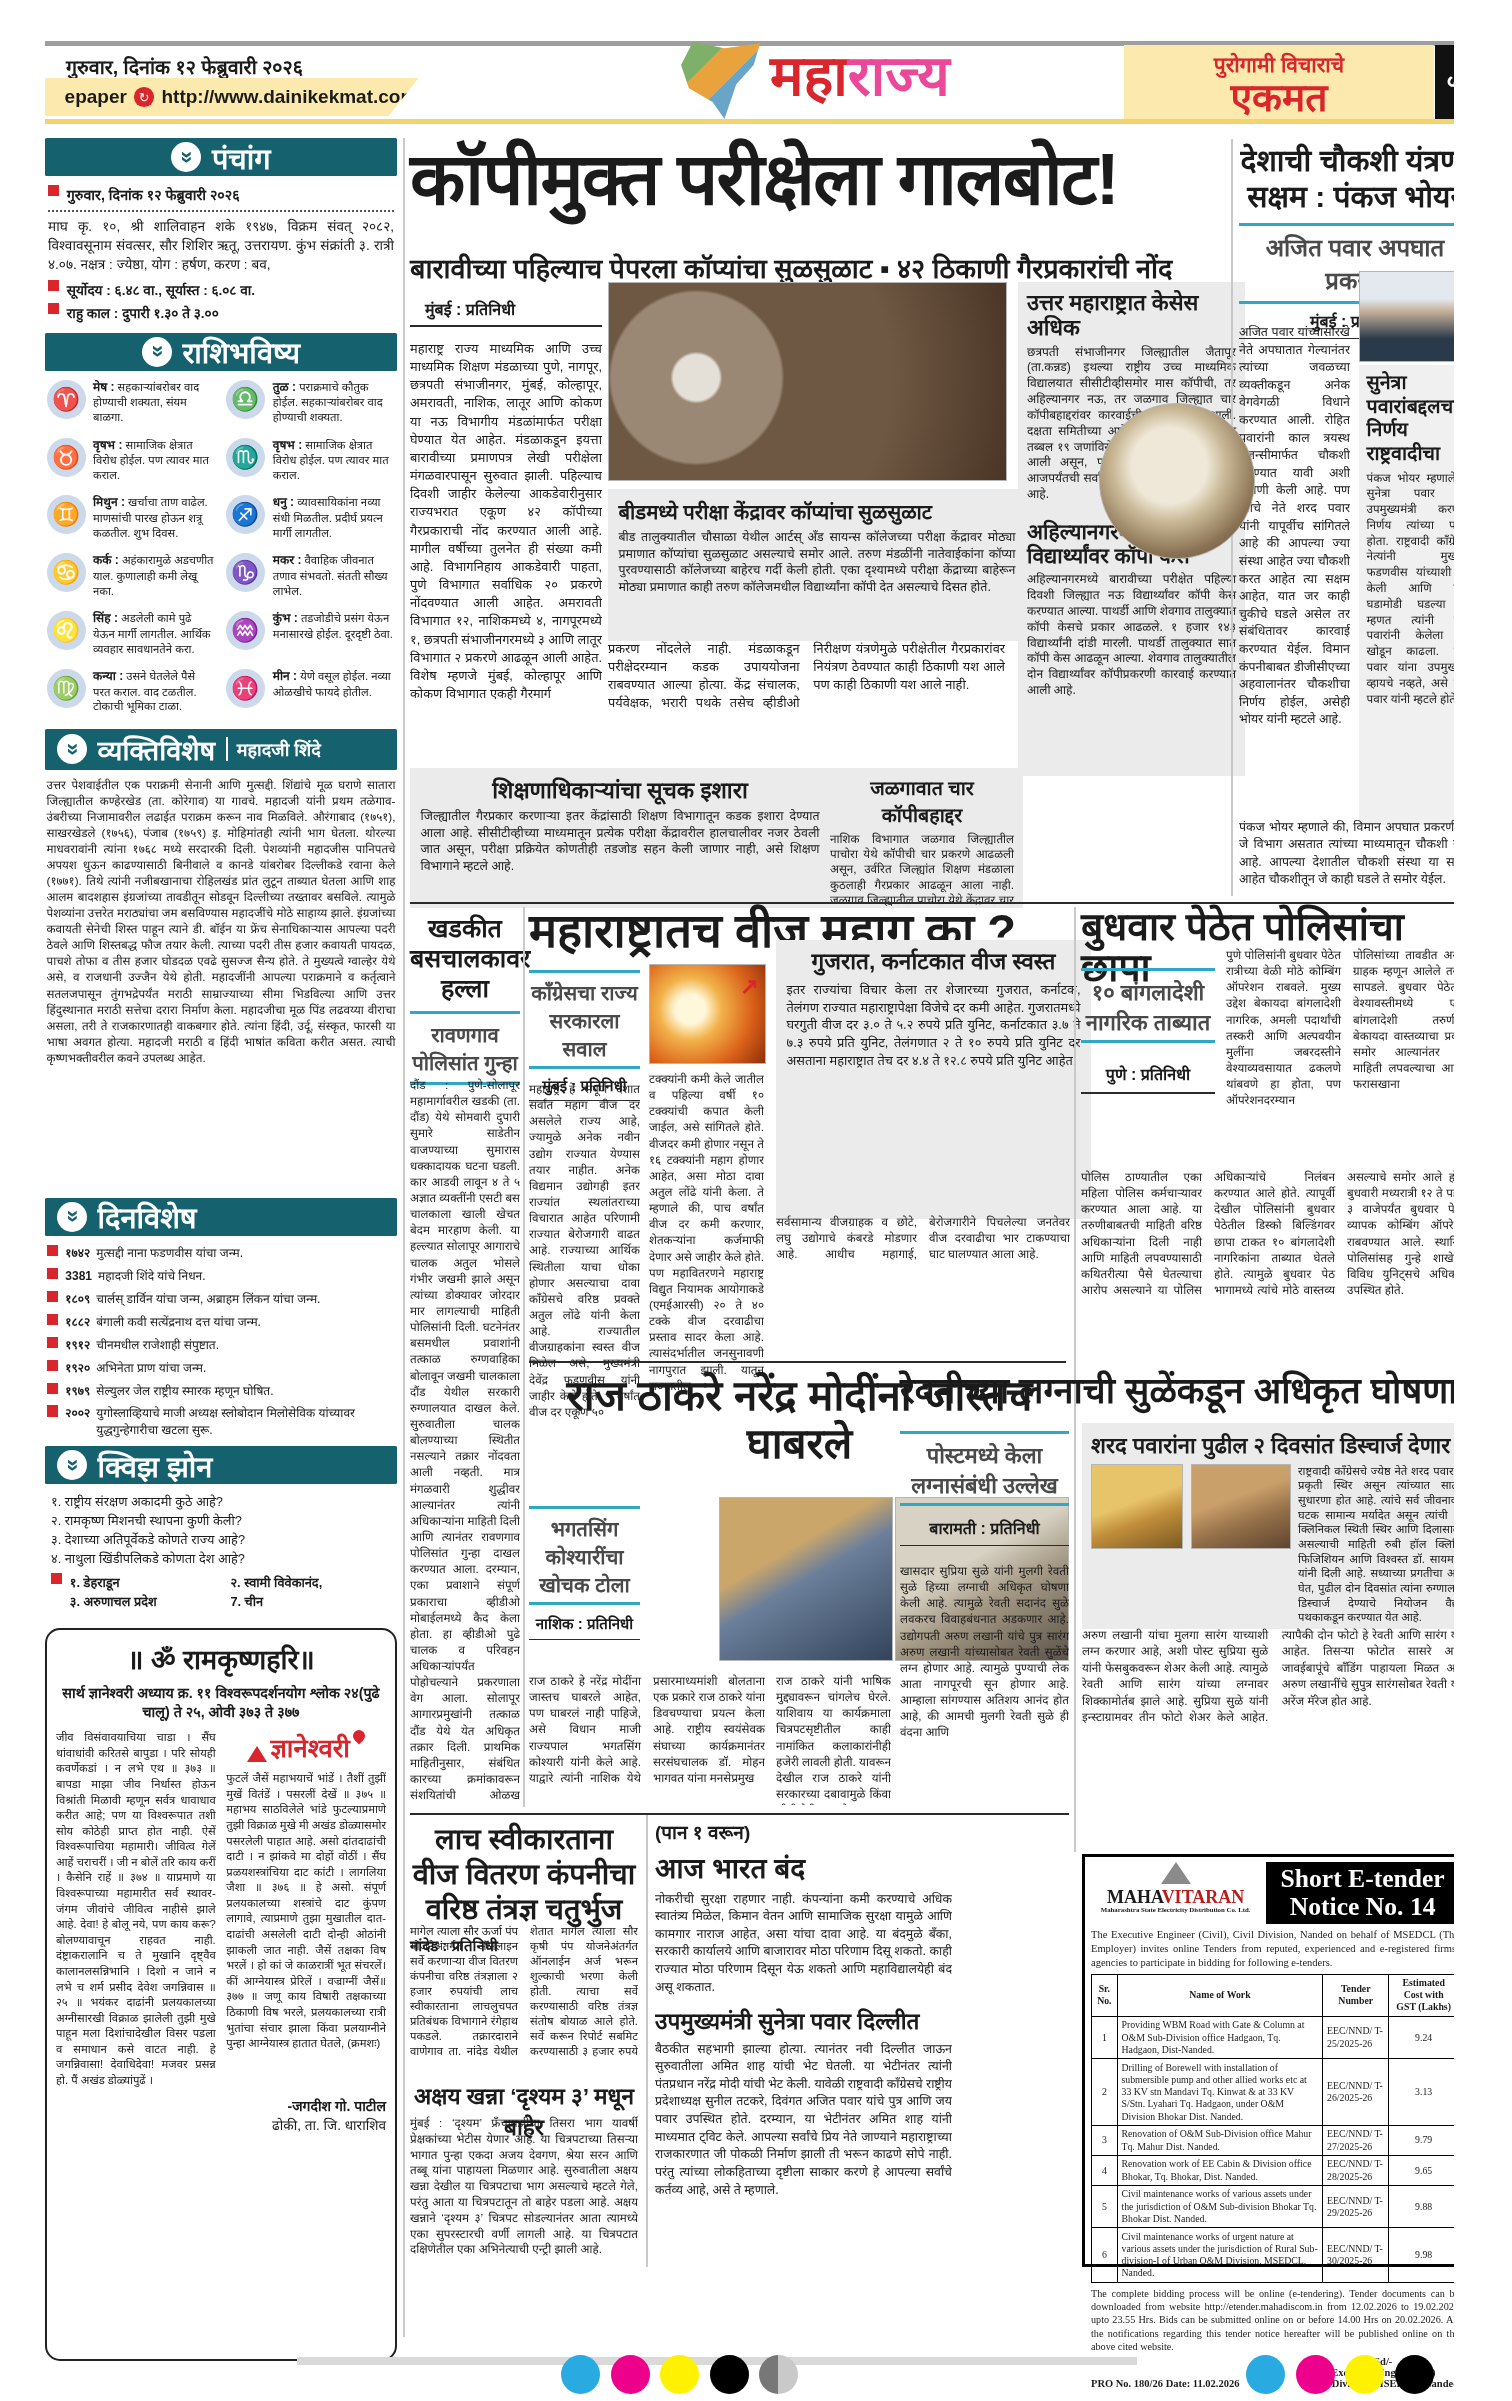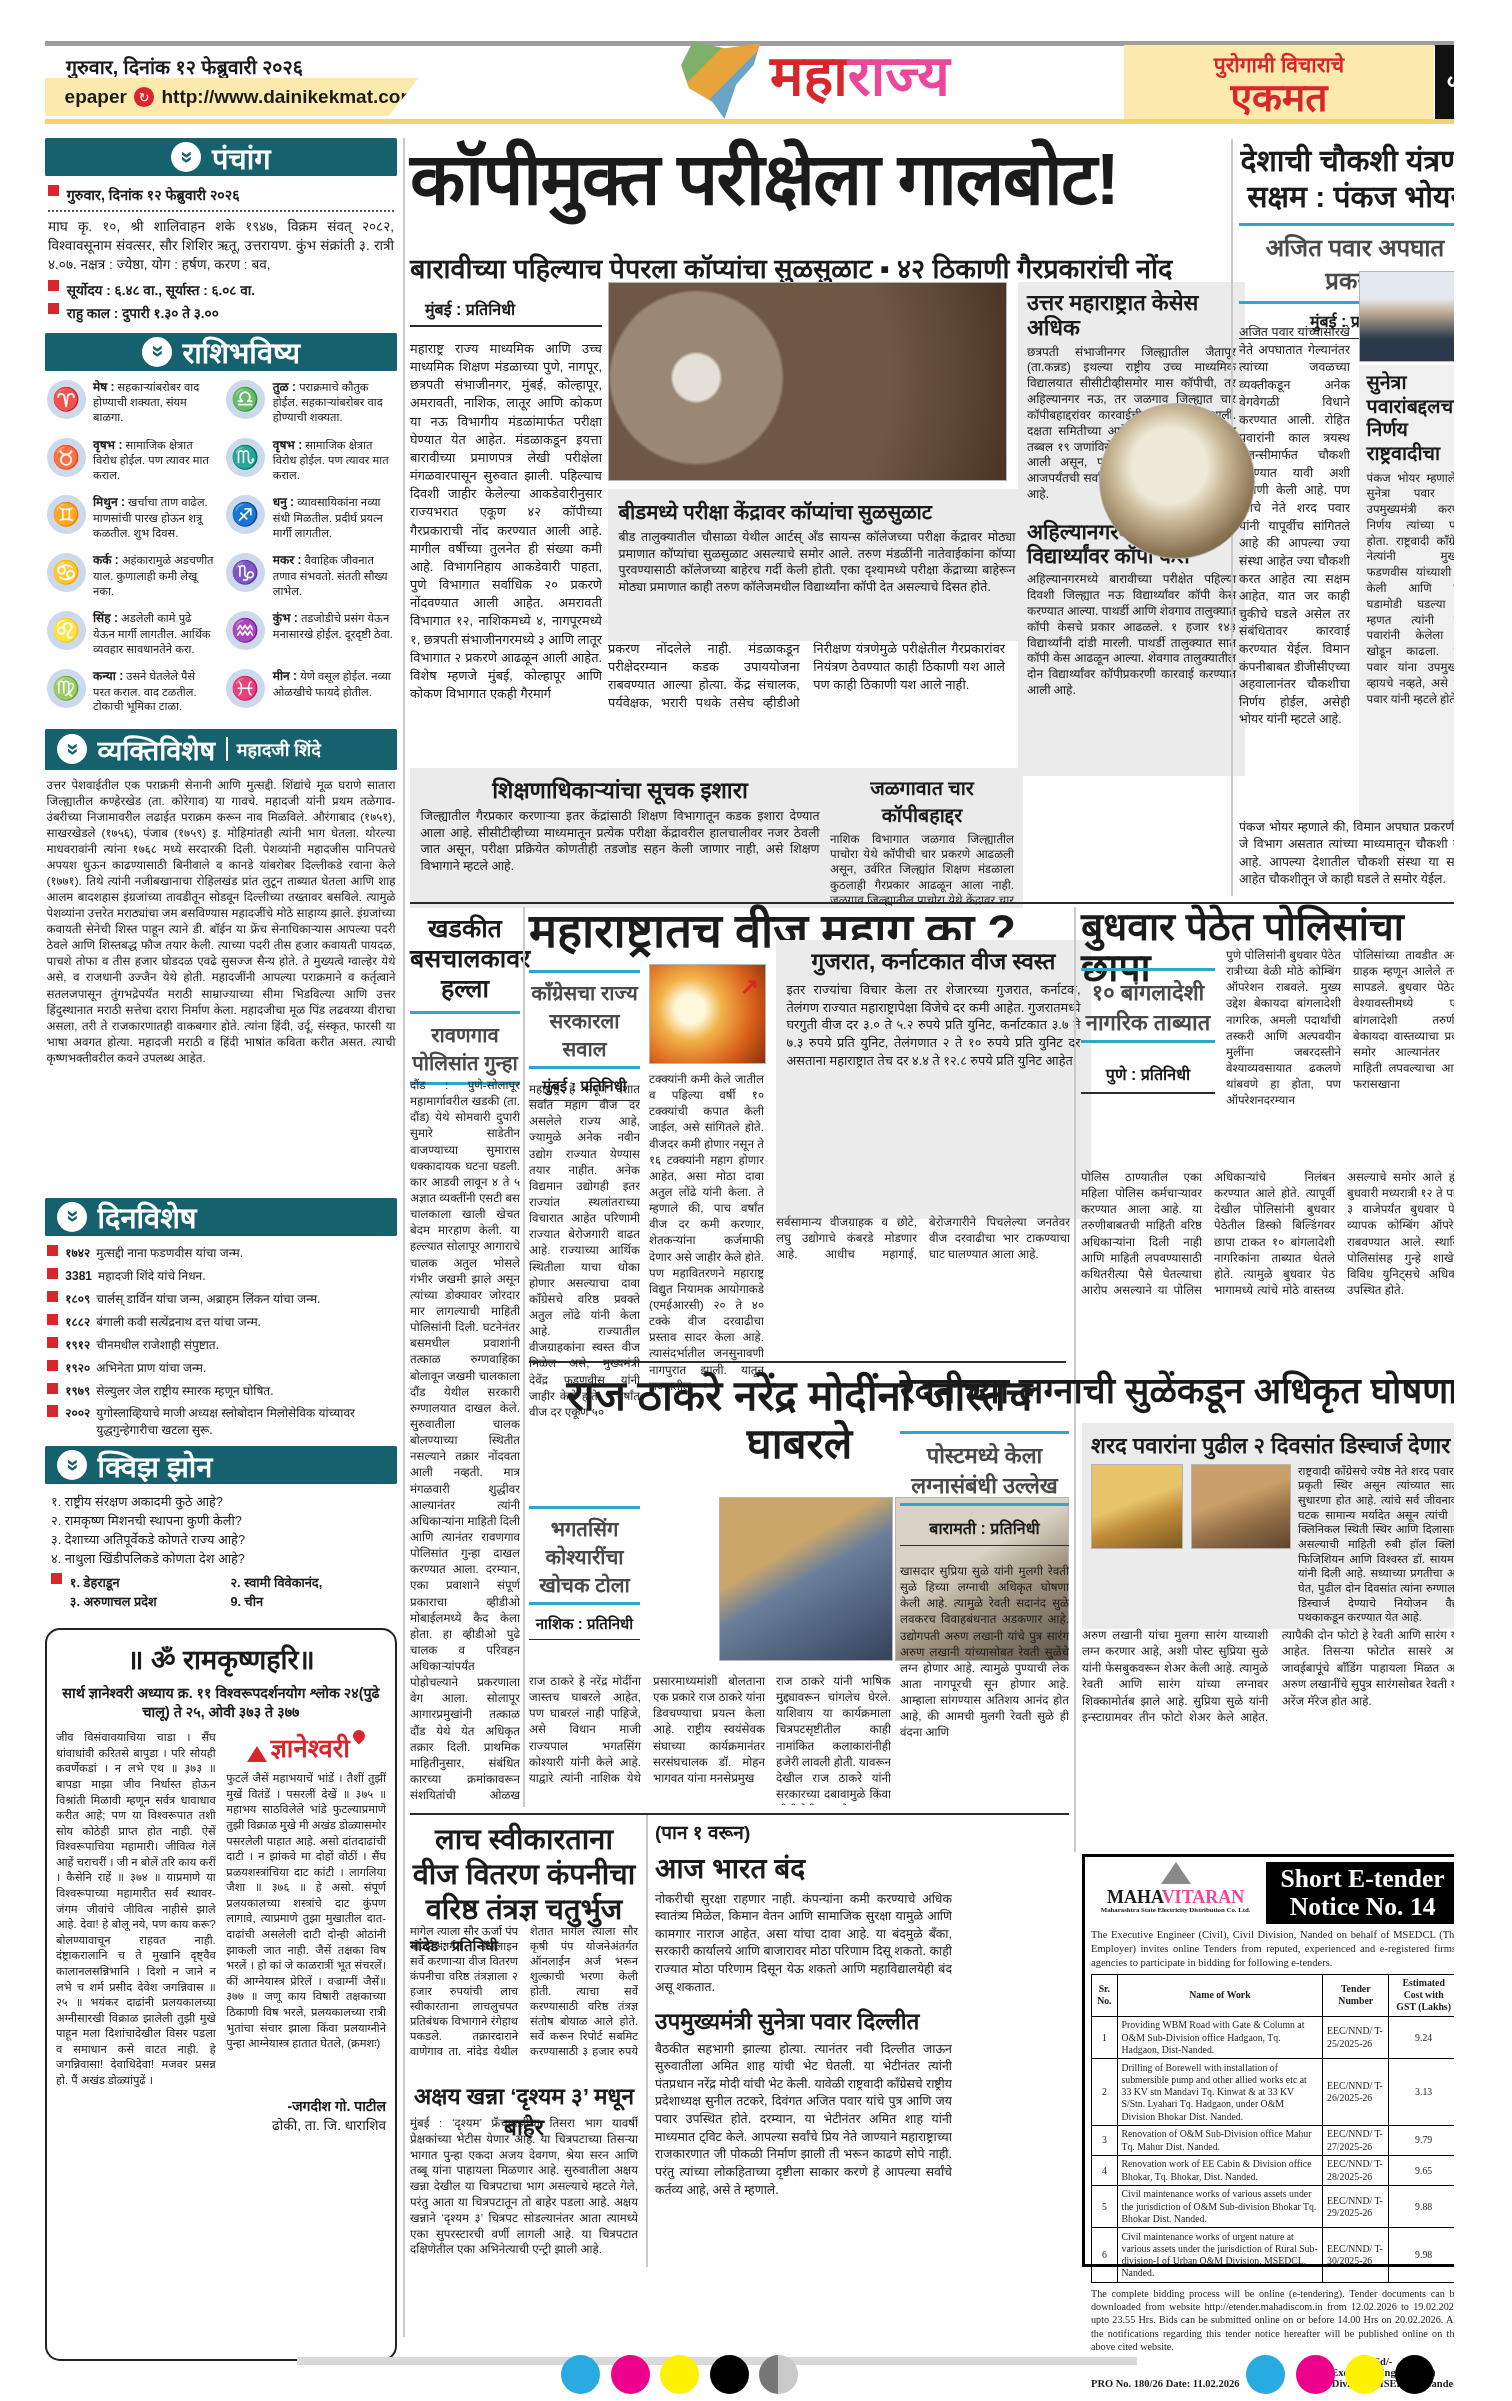--- a/index.html
+++ b/index.html
@@ -209,21 +209,21 @@
       <div>१. राष्ट्रीय संरक्षण अकादमी कुठे आहे?</div>
       <div>२. रामकृष्ण मिशनची स्थापना कुणी केली?</div>
       <div>३. देशाच्या अतिपूर्वेकडे कोणते राज्य आहे?</div>
       <div>४. नाथुला खिंडीपलिकडे कोणता देश आहे?</div>
       <div style="display:flex;margin-top:4.5px;">
           <span class="redsq"></span>
         <div style="display:grid;grid-template-columns:1fr 1fr;width:100%;font-weight:bold;">
           <span>१. डेहराडून</span>
           <span>२. स्वामी विवेकानंद,</span>
           <span>३. अरुणाचल प्रदेश</span>
-          <span>9. चीन</span>
+          <span>7. चीन</span>
         </div>
       </div>
     </div>
 
     <div style="border:2.3px solid #222;border-radius:15px;margin-top:9px;padding:10.5px 9px;height:708px;overflow:hidden;">
       <div style="text-align:center;font-size:27px;font-weight:800;">॥ ॐ रामकृष्णहरि॥</div>
       <div style="text-align:center;font-size:14.3px;font-weight:bold;margin:6px 0 9px;">सार्थ ज्ञानेश्वरी अध्याय क्र. ११ विश्वरूपदर्शनयोग श्लोक २४(पुढे चालू) ते २५, ओवी ३७३ ते ३७७</div>
       <div style="display:grid;grid-template-columns:1fr 1fr;gap:10.5px;">
         <div class="jt" style="font-size:11.3px;line-height:1.38;">जीव विसंवावयाचिया चाडा । सैंघ धांवाधांवी करितसे बापुडा । परि सोयही कवर्णेकडां । न लभे एथ ॥ ३७३ ॥ बापडा माझा जीव निर्धास्त होऊन विश्रांती मिळावी म्हणून सर्वत्र धावाधाव करीत आहे; पण या विश्वरूपात तशी सोय कोठेही प्राप्त होत नाही. ऐसें विश्वरूपाचिया महामारी। जीवित्व गेलें आहें चराचरीं । जी न बोलें तरि काय करीं । कैसेनि राहें ॥ ३७४ ॥ याप्रमाणे या विश्वरूपाच्या महामारीत सर्व स्थावर-जंगम जीवांचे जीवित्व नाहीसे झाले आहे. देवा! हे बोलू नये, पण काय करू? बोलण्यावाचून राहवत नाही. दंष्ट्राकरालानि च ते मुखानि दृष्ट्वैव कालानलसन्निभानि । दिशो न जाने न लभे च शर्म प्रसीद देवेश जगन्निवास ॥ २५ ॥ भयंकर दाढांनी प्रलयकालच्या अग्नीसारखी विक्राळ झालेली तुझी मुखे पाहून मला दिशांचादेखील विसर पडला व समाधान कसे वाटत नाही. हे जगन्निवासा! देवाधिदेवा! मजवर प्रसन्न हो. पैं अखंड डोळ्यांपुढें ।</div>
         <div>
@@ -392,21 +392,21 @@
     <div style="font-size:22.6px;font-weight:800;margin:9px 0 4.5px;">उपमुख्यमंत्री सुनेत्रा पवार दिल्लीत</div>
     <div class="jt" style="font-size:12.4px;line-height:1.42;">बैठकीत सहभागी झाल्या होत्या. त्यानंतर नवी दिल्लीत जाऊन सुरुवातीला अमित शाह यांची भेट घेतली. या भेटीनंतर त्यांनी पंतप्रधान नरेंद्र मोदी यांची भेट केली. यावेळी राष्ट्रवादी काँग्रेसचे राष्ट्रीय प्रदेशाध्यक्ष सुनील तटकरे, दिवंगत अजित पवार यांचे पुत्र आणि जय पवार उपस्थित होते. दरम्यान, या भेटीनंतर अमित शाह यांनी माध्यमात ट्विट केले. आपल्या सर्वांचे प्रिय नेते जाण्याने महाराष्ट्राच्या राजकारणात जी पोकळी निर्माण झाली ती भरून काढणे सोपे नाही. परंतु त्यांच्या लोकहिताच्या दृष्टीला साकार करणे हे आपल्या सर्वांचे कर्तव्य आहे, असे ते म्हणाले.</div>
   </div>
 
   <div class="abs tender" style="left:1082px;top:1854px;width:386px;height:413px;border:3px solid #000;padding:4.5px 6px;box-sizing:border-box;">
     <div style="display:flex;gap:6px;align-items:stretch;">
       <div style="width:46%;">
         <div style="text-align:center;">
           <span style="display:inline-block;width:0;height:0;border-left:15px solid transparent;border-right:15px solid transparent;border-bottom:22.6px solid #8a8a8a;"></span>
         </div>
-        <div style="font-size:18px;font-weight:bold;text-align:center;line-height:1;"><span>MAHA</span><span style="color:#ec4899;">VITARAN</span></div>
+        <div style="font-size:18px;font-weight:bold;text-align:center;line-height:1;"><span>MAHA</span><span style="color:#b91c1c;">VITARAN</span></div>
         <div style="font-size:6.8px;font-weight:bold;text-align:center;">Maharashtra State Electricity Distribution Co. Ltd.</div>
       </div>
       <div style="flex:1;background:#000;color:#fff;text-align:center;padding:3px 0;">
         <div style="font-size:25.6px;font-weight:bold;line-height:1.1;">Short E-tender</div>
         <div style="font-size:25.6px;font-weight:bold;line-height:1.1;">Notice No. 14</div>
       </div>
     </div>
     <div class="jt" style="font-size:10.5px;line-height:1.3;margin:4.5px 0;">The Executive Engineer (Civil), Civil Division, Nanded on behalf of MSEDCL (The Employer) invites online Tenders from reputed, experienced and e-registered firms/ agencies to participate in bidding for following e-tenders.</div>
     <table>
       <tbody>

